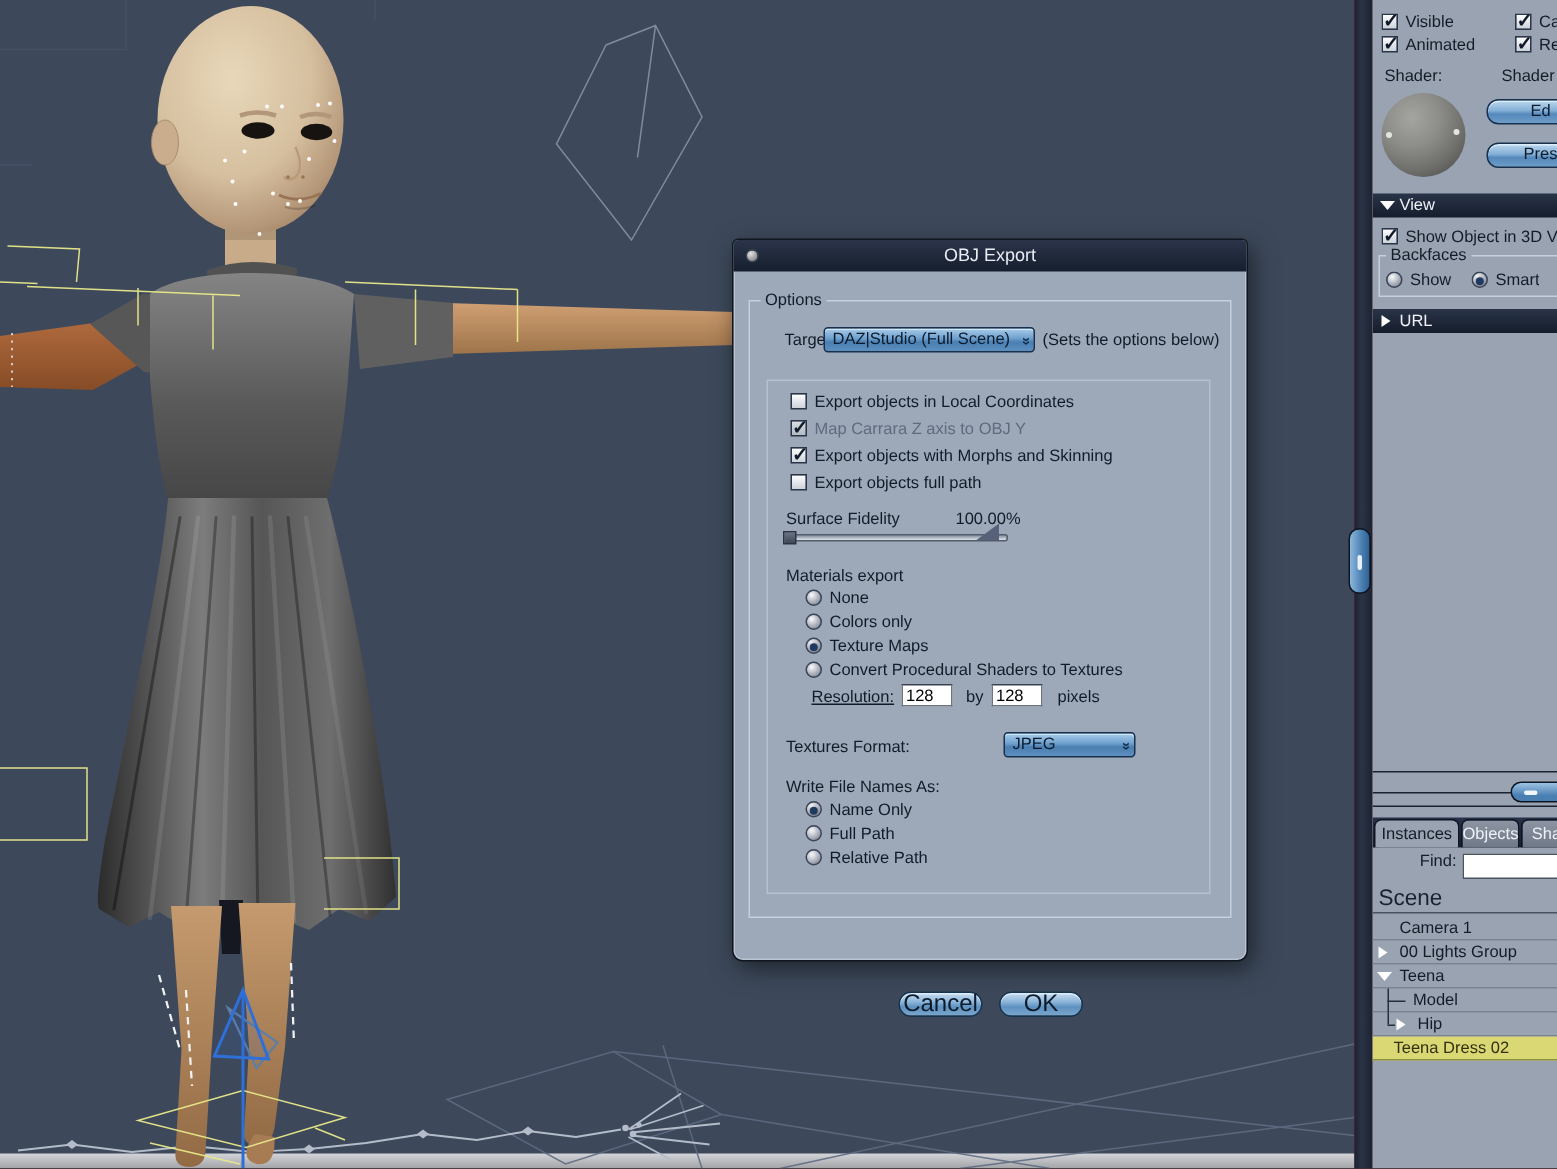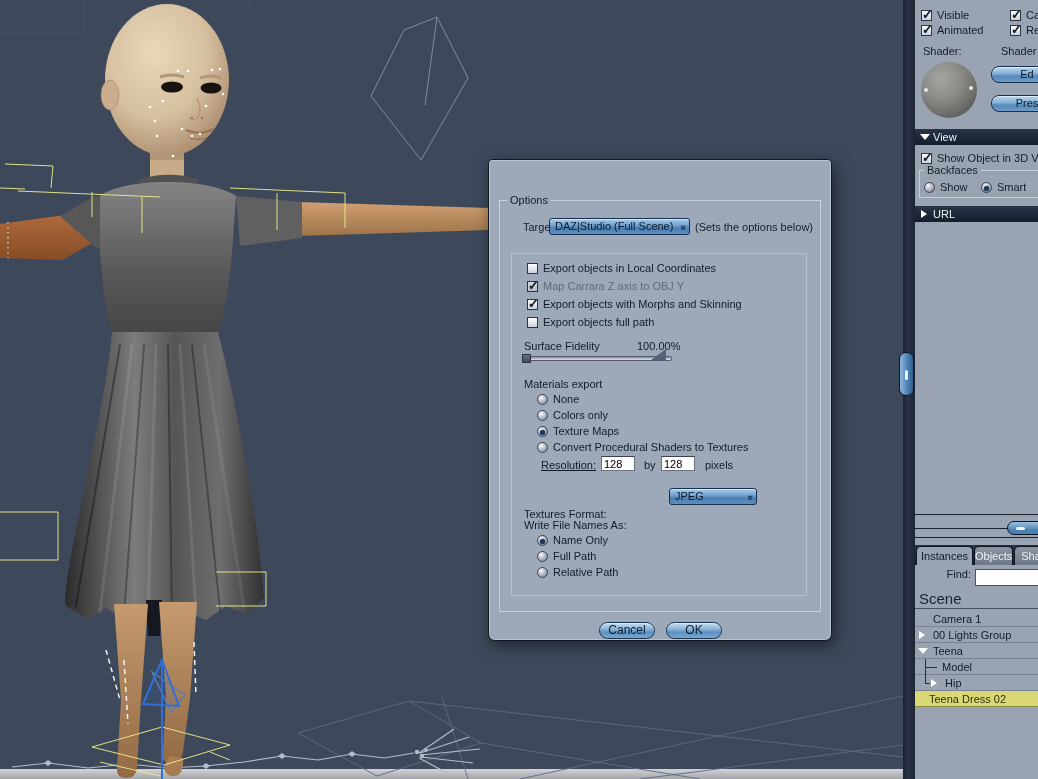--- a/index.html
+++ b/index.html
@@ -114,21 +114,21 @@
 
   .slider-track { position:absolute; height:5px; border:1px solid #525c6c; border-radius:2px;
         background:linear-gradient(180deg,#848e9e,#dfe3e9); }
   .slider-cap { position:absolute; width:9px; height:9px; border:1px solid #2c3442;
         background:linear-gradient(180deg,#6a7383,#3f4857); }
   .slider-thumb { position:absolute; width:0; height:0;
         border-left:15px solid transparent; border-bottom:11px solid #57627a; }
 
   .dlg-btn { position:absolute; width:56px; height:17px; border-radius:9px; border:1px solid #17344f;
         background:linear-gradient(180deg,#c6def2 0%,#8cb4d8 40%,#5e91c0 62%,#7aa6cc 100%);
-        box-shadow:inset 0 1px 0 #ddeefa; color:#0d1c2c; font-size:12px; text-align:center; line-height:15px; }
+        box-shadow:inset 0 1px 0 #ddeefa; color:#0d1c2c; font-size:16px; text-align:center; line-height:15px;margin-top:39px; }
 </style>
 </head>
 <body>
 
 <div id="stage">
 
   <div id="viewport">
     <svg width="903" height="779" viewBox="0 0 903 779">
       <defs>
         <radialGradient id="gHead" cx="40%" cy="32%" r="78%">
@@ -363,20 +363,24 @@
       <span class="conn-h" style="width:5px;"></span>
       <span class="tri-r" style="left:16px;top:4px;"></span>
       <span class="lbl" style="left:30px;">Hip</span>
     </div>
     <div class="srow sel" style="top:691px;">
       <span class="lbl" style="left:14px;">Teena Dress 02</span>
     </div>
   </div>
 
   <div id="dialog">
+    <div id="dlg-title">
+      <span id="dlg-close"></span>
+      <span>OBJ Export</span>
+    </div>
 
     <div class="dgrp" style="left:10px;top:40px;width:322px;height:412px;"></div>
     <div class="dgrp-lbl" style="left:18px;top:34px;">Options</div>
 
     <span class="drow" style="left:34px;top:61px;">Target</span>
     <div class="dd" style="left:60px;top:58px;width:141px;">
       <span>DAZ|Studio (Full Scene)</span>
       <span class="chev">»</span>
     </div>
     <span class="drow" style="left:206px;top:61px;">(Sets the options below)</span>
@@ -415,21 +419,21 @@
     <div class="drow" style="left:48px;top:281px;">
       <span class="radio"></span><span class="radlbl">Convert Procedural Shaders to Textures</span>
     </div>
 
     <span class="drow" style="left:52px;top:299px;text-decoration:underline;">Resolution:</span>
     <input class="tinput" style="left: 112px; top: 296px;" type="text" value="128">
     <span class="drow" style="left:155px;top:299px;">by</span>
     <input class="tinput" style="left: 172px; top: 296px;" type="text" value="128">
     <span class="drow" style="left:216px;top:299px;">pixels</span>
 
-    <span class="drow" style="left:35px;top:348px;text-align:right;">Textures Format:</span>
+    <span class="drow" style="left:35px;top:332px;text-align:right;">Textures Format:</span>
     <div class="dd" style="left:180px;top:328px;width:88px;">
       <span>JPEG</span>
       <span class="chev">»</span>
     </div>
 
     <span class="drow" style="left:35px;top:359px;">Write File Names As:</span>
     <div class="drow" style="left:48px;top:374px;">
       <span class="radio sel"></span><span class="radlbl">Name Only</span>
     </div>
     <div class="drow" style="left:48px;top:390px;">

